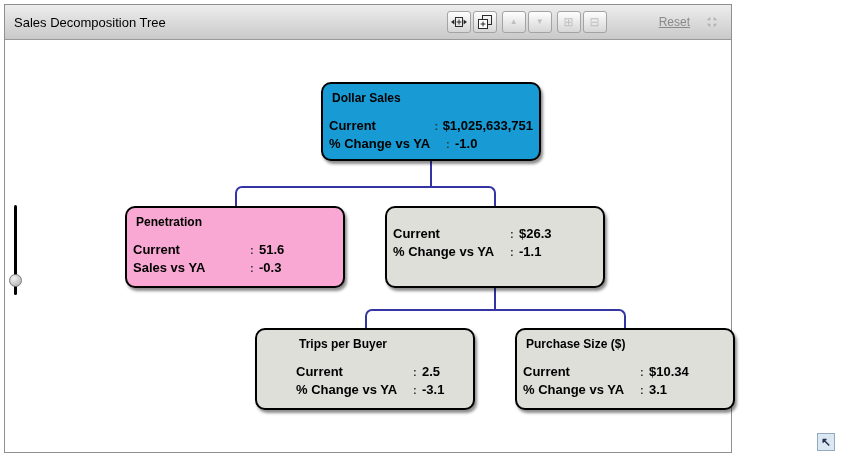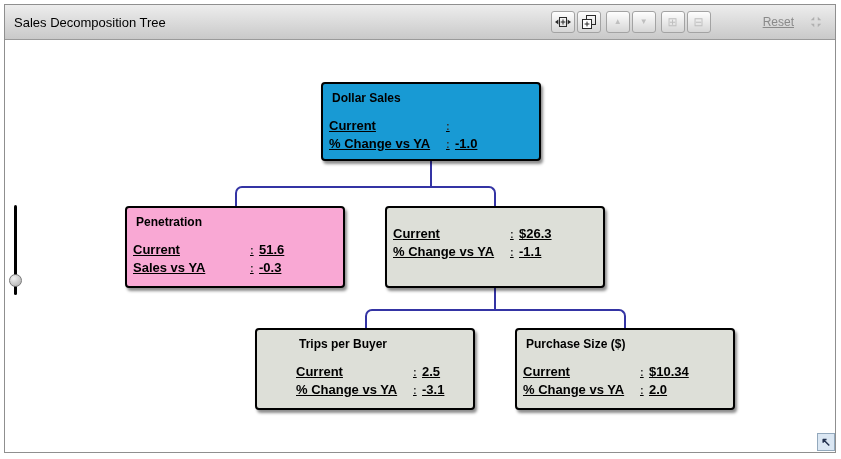--- a/index.html
+++ b/index.html
@@ -1,45 +1,45 @@
 <!DOCTYPE html>
 <html><head>
 <meta charset="utf-8">
 <style>
   * { box-sizing: border-box; margin: 0; padding: 0; }
   html, body { width: 841px; height: 459px; background: #ffffff; overflow: hidden;
     font-family: "Liberation Sans", sans-serif; }
-  .panel { position: absolute; left: 4px; top: 4px; width: 832px; height: 449px;
+  .panel { position: absolute; left: 4px; top: 4px; width: 728px; height: 449px;
     border: 1px solid #8f8f8f; background: #ffffff; }
   
   .header { position: absolute; left: 0; top: 0; right: 0; height: 35px;
     background: linear-gradient(#ededed, #c9c9c9); border-bottom: 1px solid #9a9a9a;
     display: flex; align-items: center; padding: 0 9px; }
   .title { font-size: 13px; color: #000; }
   .toolbar { margin-left: auto; display: flex; align-items: center; }
   .tb-btn { width: 24px; height: 22px; border: 1px solid #a3a3a3; border-radius: 3px;
     background: linear-gradient(#fefefe, #d6d6d6); display: flex; align-items: center;
     justify-content: center; margin-left: 2px; cursor: pointer; font-size: 11px;
     color: #2a2a2a; line-height: 1; }
   .tb-btn.gap { margin-left: 5px; }
   .tb-btn.disabled { color: #bfbfbf; }
   .reset-link { margin: 0 14px 0 16px; font-size: 12px; color: #8a8a8a;
     text-decoration: underline; cursor: pointer; padding-left: 36px; }
   .collapse-btn { width: 16px; height: 16px; display: flex; align-items: center;
     justify-content: center; cursor: pointer; margin-right: 2px; }
   
   .canvas { position: absolute; left: 0; top: 36px; right: 0; bottom: 0; background: #fff; }
   .node { position: absolute; width: 220px; height: 82px; border: 2px solid #000;
-    border-radius: 4px; box-shadow: 2px 3px 3px rgba(0,0,0,0.45); padding: 5px 6px;
+    border-radius: 10px; box-shadow: 2px 3px 3px rgba(0,0,0,0.45); padding: 5px 6px;
     font-weight: bold; color: #000; cursor: pointer; }
   .node-root { background: #189ad4; height: 79px; }
   .node-lightblue { background: #f9a8d4; }
   .node-gray { background: #dddfd8; }
   .node-title { font-size: 12px; padding: 2px 0 0 3px; }
-  .node-rows { margin-top: 12px; text-decoration: underline; }
+  .node-rows { margin-top: 12px; }
   .node-row { display: flex; font-size: 13px; line-height: 17px; }
   .node-row .lbl { width: 117px; }
   .node-row .sep { width: 9px; color: #333; font-size: 11px; padding-top: 1px; }
   
   .bracket { position: absolute; border-top: 2px solid #3434a4;
     border-left: 2px solid #3434a4; border-right: 2px solid #3434a4;
     border-radius: 7px 7px 0 0; }
   .stem { position: absolute; width: 2px; background: #3434a4; }
   
   .slider-track { position: absolute; left: 9px; top: 164px; width: 3px; height: 90px;
@@ -118,20 +118,21 @@
     <div class="bracket" style="left:230px; top:145px; width:261px; height:20px;"></div>
     <div class="stem" style="left:489px; top:247px; height:23px;"></div>
     <div class="bracket" style="left:360px; top:268px; width:261px; height:19px;"></div>
 
     <div class="node node-root" style="left:316px; top:41px;">
       <div class="node-title">Dollar Sales</div>
       <div class="node-rows">
         <div class="node-row">
           <span class="lbl">Current</span>
           <span class="sep">:</span>
+          <span class="val">$1,025,633,751</span>
         </div>
         <div class="node-row">
           <span class="lbl">% Change vs YA</span>
           <span class="sep">:</span>
           <span class="val">-1.0</span>
         </div>
       </div>
     </div>
 
     <div class="node node-lightblue" style="left:120px; top:165px;">
@@ -185,21 +186,21 @@
       <div class="node-title">Purchase Size ($)</div>
       <div class="node-rows">
         <div class="node-row">
           <span class="lbl">Current</span>
           <span class="sep">:</span>
           <span class="val">$10.34</span>
         </div>
         <div class="node-row">
           <span class="lbl">% Change vs YA</span>
           <span class="sep">:</span>
-          <span class="val">2.0</span>
+          <span class="val">3.1</span>
         </div>
       </div>
     </div>
 
     <div class="slider-track"></div>
     <div class="slider-knob"></div>
 
     <div class="nav-btn">
       <span>↖</span>
     </div>

